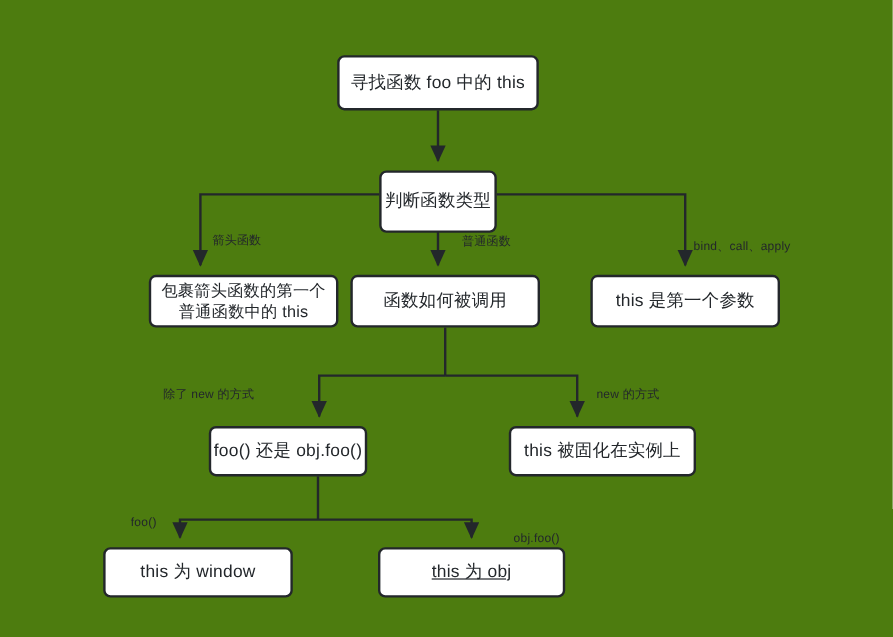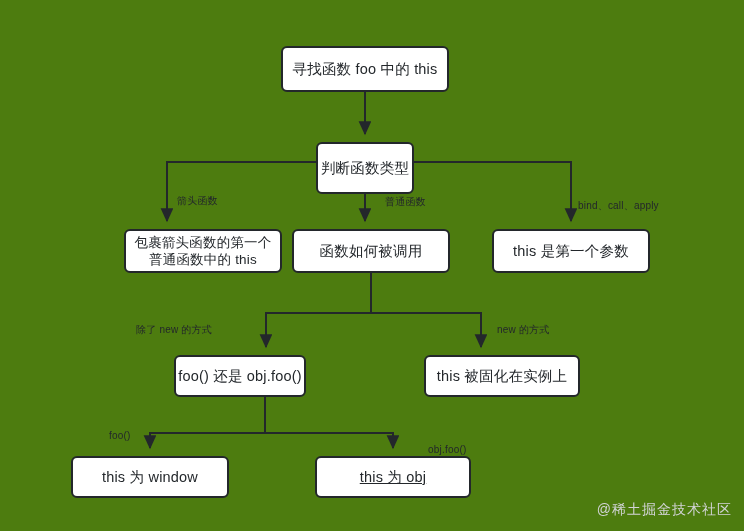--- a/index.html
+++ b/index.html
@@ -103,33 +103,32 @@
 普通函数中的 this</div>
 
   <div class="node" style="left:292px; top:229px; width:158px; height:44px;">函数如何被调用</div>
 
   <div class="node" style="left:492px; top:229px; width:158px; height:44px;">this 是第一个参数</div>
 
   <div class="node" style="left:174px; top:355px; width:132px; height:42px;">foo() 还是 obj.foo()</div>
 
   <div class="node" style="left:402px; top:355px; width:156px; height:42px;margin-left:22px;">this 被固化在实例上</div>
 
-  <div class="node" style="left:71px; top:456px; width:158px; height:42px;">this 为 window</div>
+  <div class="node" style="left:86px; top:456px; width:158px; height:42px;">this 为 window</div>
 
   <div class="node" style="left:315px; top:456px; width:156px; height:42px;text-decoration:underline;">this 为 obj</div>
 
   <div class="edge-label" style="left:177px; top:193px;">箭头函数</div>
 
   <div class="edge-label" style="left:385px; top:194px;">普通函数</div>
 
   <div class="edge-label" style="left:578px; top:198px;">bind、call、apply</div>
 
   <div class="edge-label" style="left:136px; top:322px;text-align:right;">除了 new 的方式</div>
 
   <div class="edge-label" style="left:497px; top:322px;">new 的方式</div>
 
   <div class="edge-label" style="left:109px; top:428px;">foo()</div>
 
   <div class="edge-label" style="left:404px; top:442px;margin-left:24px;">obj.foo()</div>
 
-  <div class="watermark">@稀土掘金技术社区</div>
 
 </div>
 
 </body></html>

